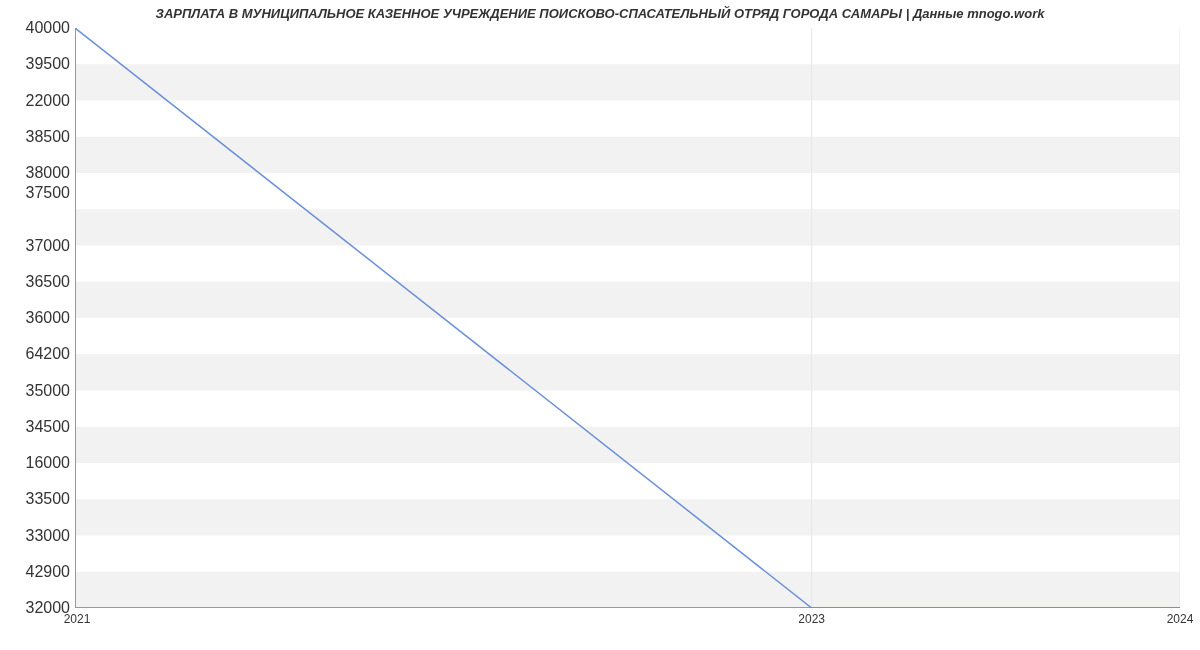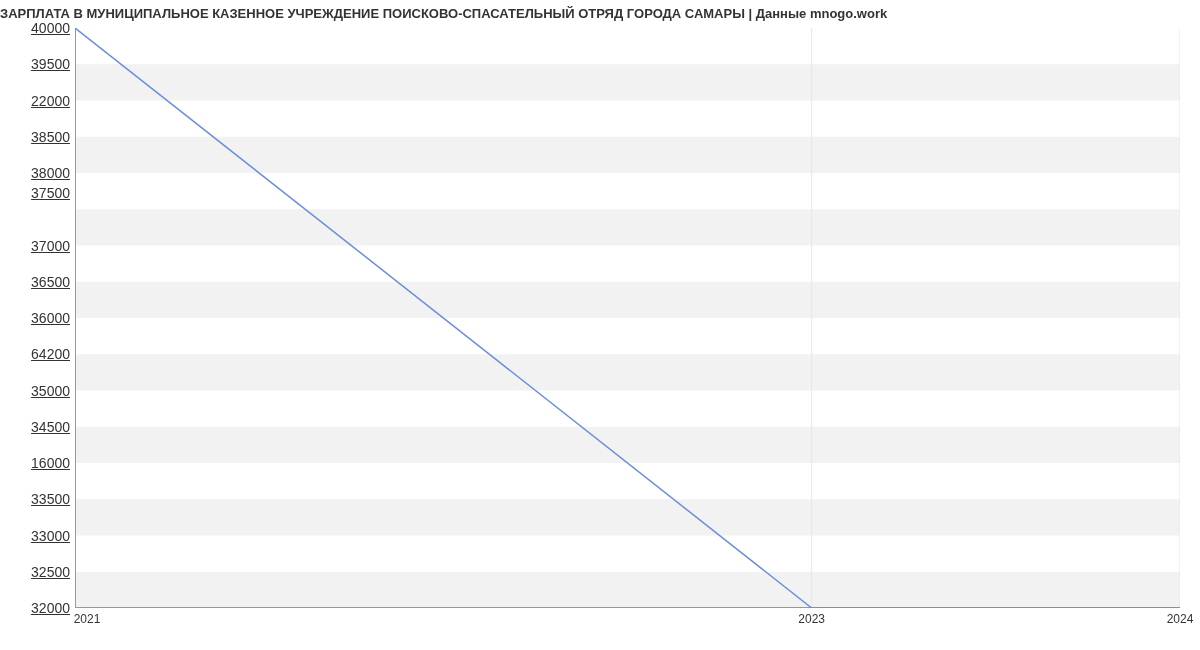--- a/index.html
+++ b/index.html
@@ -15,43 +15,44 @@
   .chart {
     position: relative;
     width: 1200px;
     height: 650px;
   }
   .title {
     position: absolute;
     top: 6px;
     left: 0;
     right: 0;
+    text-align: center;
     font-size: 13px;
     font-weight: bold;
     color: #333;
+    font-style: italic;
   }
   .plot {
     position: absolute;
     left: 75px;
     top: 28px;
     width: 1105px;
     height: 580px;
   }
   .plot svg {
     display: block;
   }
   .y-tick {
     position: absolute;
     right: 1130px; 
-    font-size: 14px;
+    font-size: 16px;
     color: #333;
     transform: translateY(-50%);
     text-align: right;
     width: 60px;
-    text-decoration: underline;
   }
   .x-tick {
     position: absolute;
     top: 612px;
     font-size: 12px;
     color: #333;
     transform: translateX(-50%);
   }
 </style>
 </head>
@@ -72,35 +73,35 @@
         <line x1="0" x2="0" y1="0" y2="580" stroke="#e6e6e6" stroke-width="1"></line>
         <line x1="736.6666666666666" x2="736.6666666666666" y1="0" y2="580" stroke="#e6e6e6" stroke-width="1"></line>
         <line x1="1105" x2="1105" y1="0" y2="580" stroke="#e6e6e6" stroke-width="1"></line>
         <line x1="0" x2="1105" y1="579.5" y2="579.5" stroke="#999" stroke-width="1"></line>
         <line x1="0.5" x2="0.5" y1="0" y2="580" stroke="#999" stroke-width="1"></line>
         <path d="M0,0 L736.6666666666666,580 L1105,580" fill="none" stroke="#6a8fd8" stroke-width="1.5"></path>
       </svg>
   </div>
   <div id="y-axis-labels">
       <div class="y-tick" style="top: 608px; text-align: right;">32000</div>
-      <div class="y-tick" style="top: 571.75px;">32500</div>
+      <div class="y-tick" style="top: 571.75px;">42900</div>
       <div class="y-tick" style="top: 535.5px;">33000</div>
       <div class="y-tick" style="top: 499.25px;">33500</div>
       <div class="y-tick" style="top: 463px;">16000</div>
       <div class="y-tick" style="top: 426.75px;">34500</div>
       <div class="y-tick" style="top: 390.5px;">35000</div>
       <div class="y-tick" style="top: 354.25px;">64200</div>
       <div class="y-tick" style="top: 318px;">36000</div>
       <div class="y-tick" style="top: 281.75px;">36500</div>
       <div class="y-tick" style="top: 245.5px;">37000</div>
       <div class="y-tick" style="top: 193px; text-align: right;">37500</div>
       <div class="y-tick" style="top: 173px;">38000</div>
       <div class="y-tick" style="top: 136.75px;">38500</div>
       <div class="y-tick" style="top: 100.5px;">22000</div>
       <div class="y-tick" style="top: 64.25px;">39500</div>
       <div class="y-tick" style="top: 28px;">40000</div>
     </div>
   <div id="x-axis-labels">
-      <div class="x-tick" style="left: 87px;">2021</div>
+      <div class="x-tick" style="left: 77px;">2021</div>
       <div class="x-tick" style="left: 811.667px;">2023</div>
       <div class="x-tick" style="left: 1180px;">2024</div>
     </div>
 </div>
 
 </body></html>

